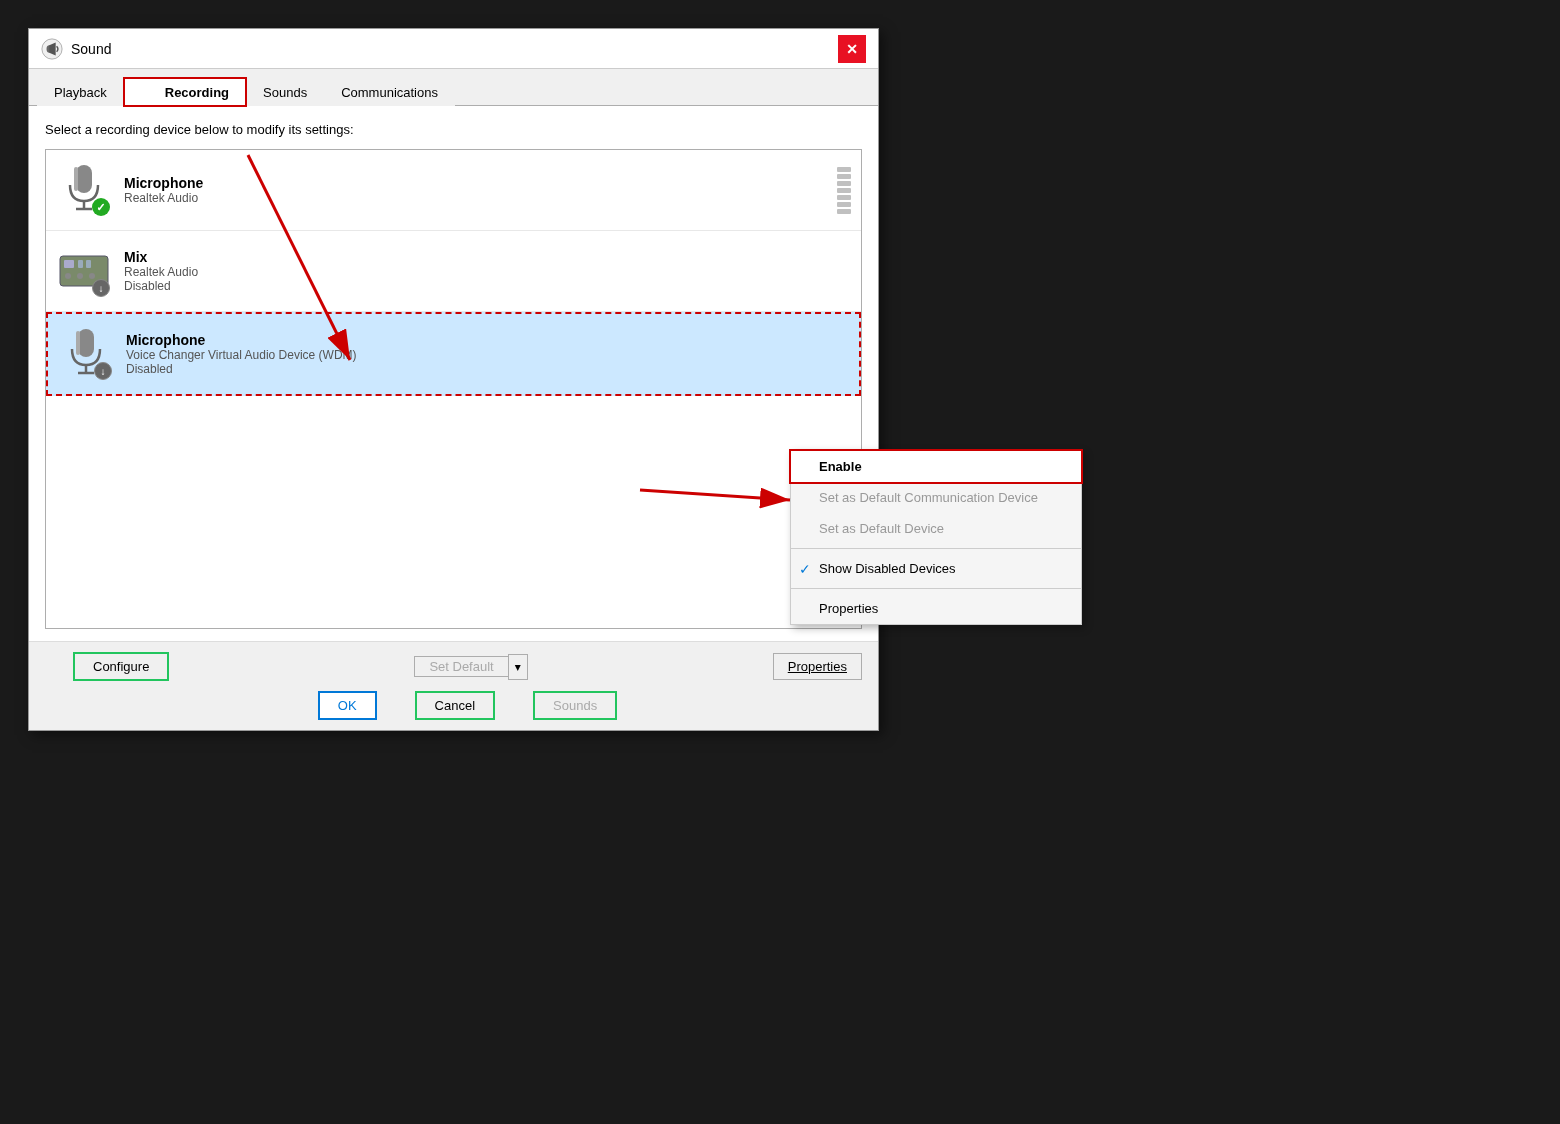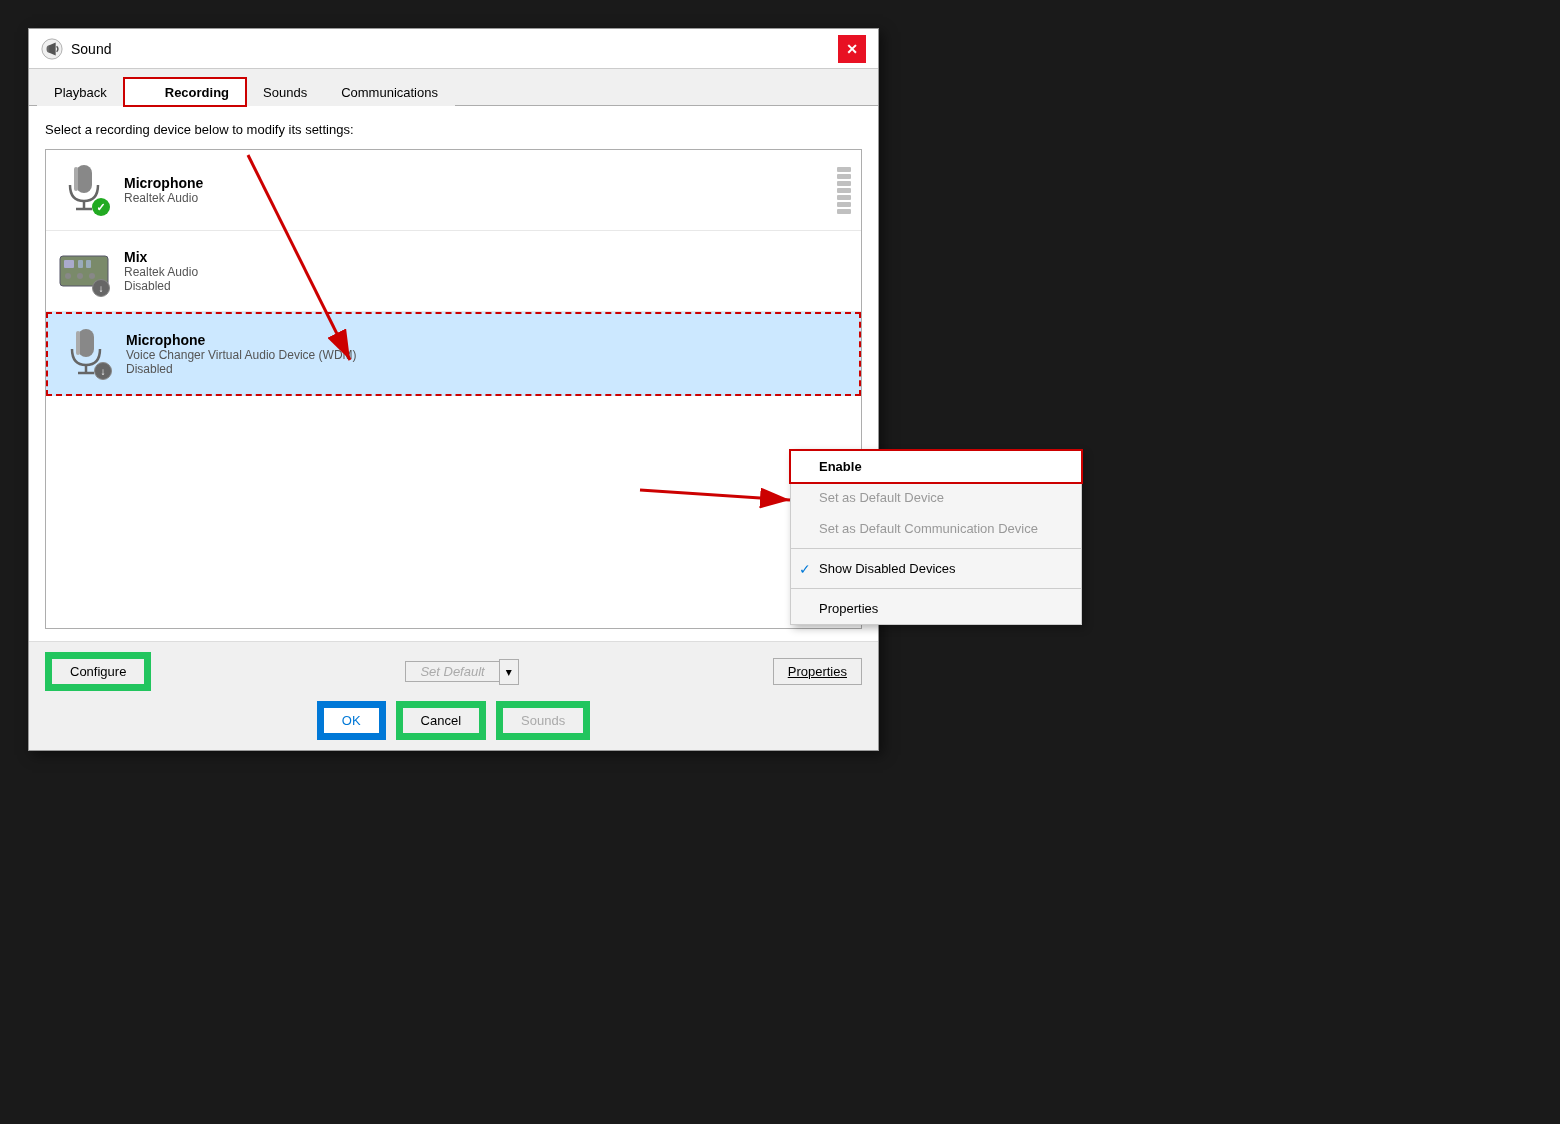--- a/index.html
+++ b/index.html
@@ -218,24 +218,25 @@
 
     .footer-row2 {
       display: flex;
       justify-content: center;
       gap: 10px;
     }
 
     .footer-btn {
       padding: 5px 18px;
       font-size: 13px;
-      border: 7px solid #22c55e;
-      background: #f0f0f0;
-      cursor: pointer;
-      color: #000;
+      border: 2px solid #22c55e;
+      background: #f0f0f0;
+      cursor: pointer;
+      color: #000;
+      margin-left: 28px;
     }
 
     .footer-btn:disabled {
       color: #aaa;
     }
 
     .footer-btn.primary {
       border-color: #0078d7;
       color: #0078d7;
       background: #fff;
@@ -248,21 +249,20 @@
     }
 
     .set-default-btn {
       padding: 2px 14px;
       font-size: 13px;
       border: 1px solid #adadad;
       border-right: none;
       background: #f0f0f0;
       cursor: pointer;
       color: #aaa;
-      font-style: italic;
     }
 
     .set-default-arrow {
       padding: 5px 6px;
       font-size: 12px;
       border: 1px solid #adadad;
       background: #f0f0f0;
       cursor: pointer;
     }
 
@@ -447,24 +447,24 @@
     </div>
   </div>
 
 </div>
 
 <div class="context-menu">
   <div class="context-menu-item highlighted">
     <span>Enable</span>
   </div>
   <div class="context-menu-item disabled">
+    <span>Set as Default Communication Device</span>
+  </div>
+  <div class="context-menu-item disabled">
     <span>Set as Default Device</span>
-  </div>
-  <div class="context-menu-item disabled">
-    <span>Set as Default Communication Device</span>
   </div>
   <div class="context-menu-separator"></div>
   <div class="context-menu-item">
     <span class="checkmark">✓</span>
     <span>Show Disabled Devices</span>
   </div>
   <div class="context-menu-separator"></div>
   <div class="context-menu-item">
     <span>Properties</span>
   </div>

